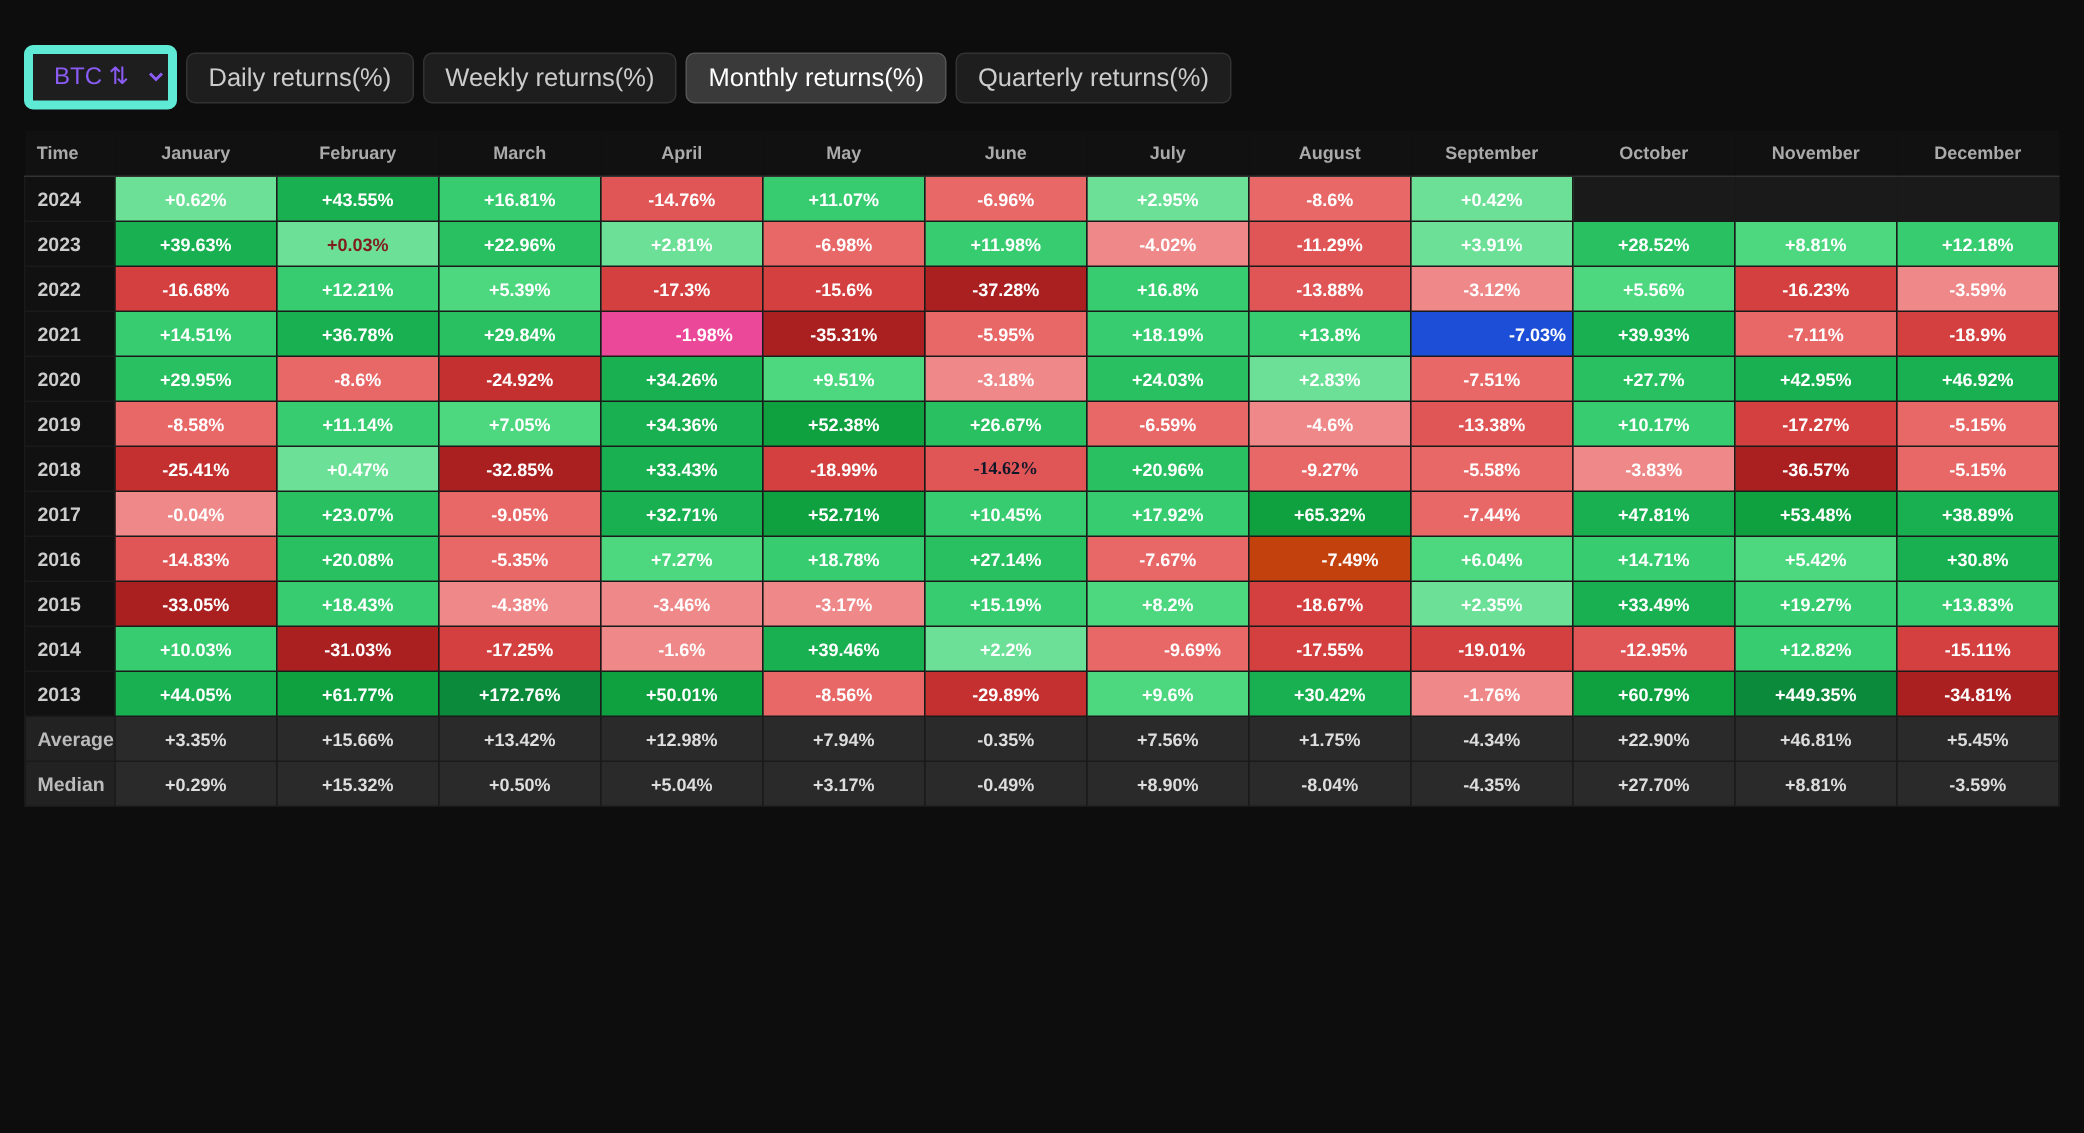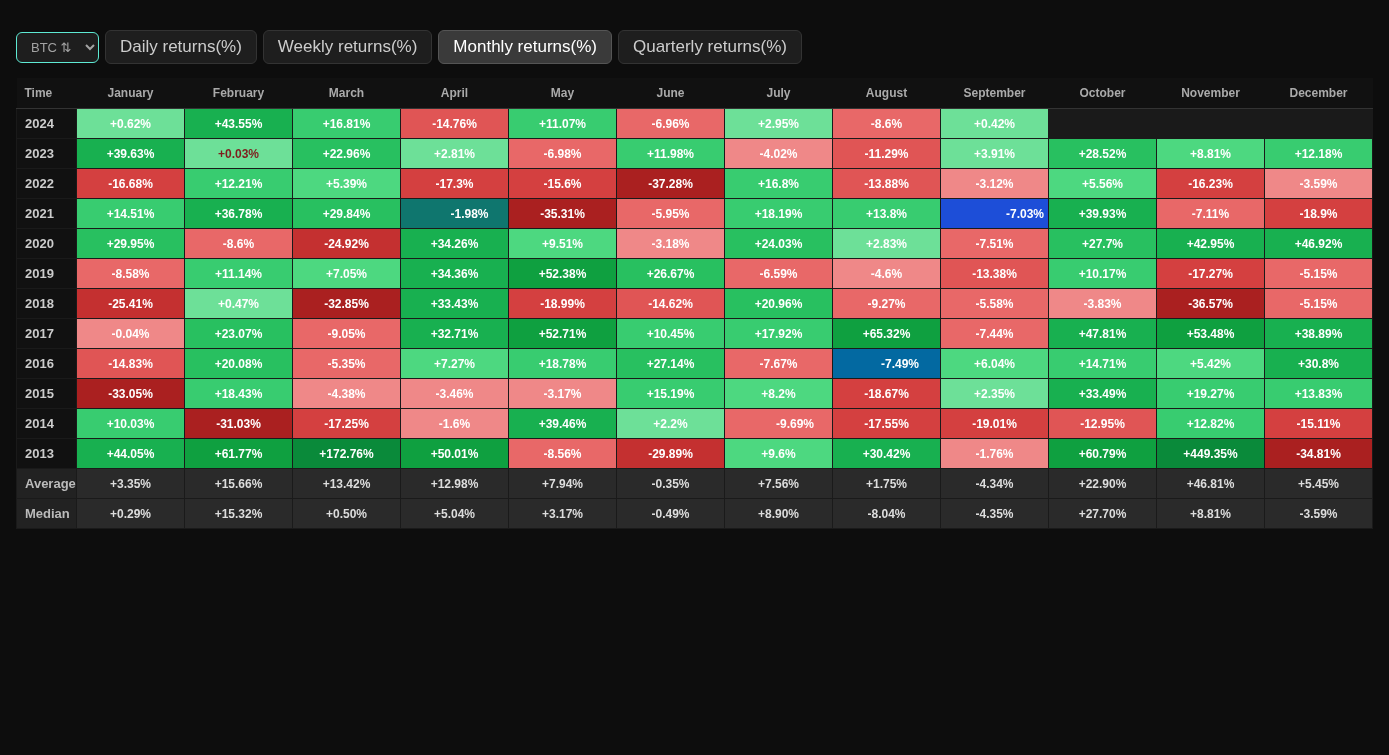--- a/index.html
+++ b/index.html
@@ -18,25 +18,25 @@
       color: #fff;
     }
     .toolbar {
       display: flex;
       align-items: center;
       gap: 6px;
       margin-bottom: 14px;
     }
     .asset-selector {
       background: #1e1e1e;
-      color: #a3a3a3;
-      border: 1px solid #5eead4;
+      color: #8b5cf6;
+      border: 6px solid #5eead4;
       border-radius: 6px;
       padding: 6px 10px;
-      font-size: 13px;
+      font-size: 16px;
       cursor: pointer;
     }
     .tab-btn {
       background: #1e1e1e;
       color: #ccc;
       border: 1px solid #333;
       border-radius: 6px;
       padding: 6px 14px;
       font-size: 17px;
       cursor: pointer;
@@ -162,21 +162,21 @@
         <td style="background: rgb(239, 136, 136); color: rgb(255, 255, 255);">-3.12%</td>
         <td style="background: rgb(77, 216, 128); color: rgb(255, 255, 255);">+5.56%</td>
         <td style="background: rgb(212, 64, 64); color: rgb(255, 255, 255);">-16.23%</td>
         <td style="background: rgb(239, 136, 136); color: rgb(255, 255, 255);">-3.59%</td>
       </tr>
       <tr>
         <td>2021</td>
         <td style="background: rgb(56, 204, 112); color: rgb(255, 255, 255);">+14.51%</td>
         <td style="background: rgb(24, 176, 80); color: rgb(255, 255, 255);">+36.78%</td>
         <td style="background: rgb(40, 192, 96); color: rgb(255, 255, 255);">+29.84%</td>
-        <td style="background: #0f766e; color: rgb(255, 255, 255); padding-left: 34px;">-1.98%</td>
+        <td style="background: #ec4899; color: rgb(255, 255, 255); padding-left: 34px;">-1.98%</td>
         <td style="background: rgb(170, 32, 32); color: rgb(255, 255, 255);">-35.31%</td>
         <td style="background: rgb(232, 104, 104); color: rgb(255, 255, 255);">-5.95%</td>
         <td style="background: rgb(56, 204, 112); color: rgb(255, 255, 255);">+18.19%</td>
         <td style="background: rgb(56, 204, 112); color: rgb(255, 255, 255);">+13.8%</td>
         <td style="background: #1d4ed8; color: rgb(255, 255, 255); text-align: right;">-7.03%</td>
         <td style="background: rgb(24, 176, 80); color: rgb(255, 255, 255);">+39.93%</td>
         <td style="background: rgb(232, 104, 104); color: rgb(255, 255, 255);">-7.11%</td>
         <td style="background: rgb(212, 64, 64); color: rgb(255, 255, 255);">-18.9%</td>
       </tr>
       <tr>
@@ -209,21 +209,21 @@
         <td style="background: rgb(212, 64, 64); color: rgb(255, 255, 255);">-17.27%</td>
         <td style="background: rgb(232, 104, 104); color: rgb(255, 255, 255);">-5.15%</td>
       </tr>
       <tr>
         <td>2018</td>
         <td style="background: rgb(196, 48, 48); color: rgb(255, 255, 255);">-25.41%</td>
         <td style="background: rgb(109, 224, 152); color: rgb(255, 255, 255);">+0.47%</td>
         <td style="background: rgb(170, 32, 32); color: rgb(255, 255, 255);">-32.85%</td>
         <td style="background: rgb(24, 176, 80); color: rgb(255, 255, 255);">+33.43%</td>
         <td style="background: rgb(212, 64, 64); color: rgb(255, 255, 255);">-18.99%</td>
-        <td style="background: rgb(224, 85, 85); color: #ffffff;">-14.62%</td>
+        <td style="background: rgb(224, 85, 85); color: #0f172a; font-family: Liberation Serif, serif;">-14.62%</td>
         <td style="background: rgb(40, 192, 96); color: rgb(255, 255, 255);">+20.96%</td>
         <td style="background: rgb(232, 104, 104); color: rgb(255, 255, 255);">-9.27%</td>
         <td style="background: rgb(232, 104, 104); color: rgb(255, 255, 255);">-5.58%</td>
         <td style="background: rgb(239, 136, 136); color: rgb(255, 255, 255);">-3.83%</td>
         <td style="background: rgb(170, 32, 32); color: rgb(255, 255, 255);">-36.57%</td>
         <td style="background: rgb(232, 104, 104); color: rgb(255, 255, 255);">-5.15%</td>
       </tr>
       <tr>
         <td>2017</td>
         <td style="background: rgb(239, 136, 136); color: rgb(255, 255, 255);">-0.04%</td>
@@ -241,21 +241,21 @@
       </tr>
       <tr>
         <td>2016</td>
         <td style="background: rgb(224, 85, 85); color: rgb(255, 255, 255);">-14.83%</td>
         <td style="background: rgb(40, 192, 96); color: rgb(255, 255, 255);">+20.08%</td>
         <td style="background: rgb(232, 104, 104); color: rgb(255, 255, 255);">-5.35%</td>
         <td style="background: rgb(77, 216, 128); color: rgb(255, 255, 255);">+7.27%</td>
         <td style="background: rgb(56, 204, 112); color: rgb(255, 255, 255);">+18.78%</td>
         <td style="background: rgb(40, 192, 96); color: rgb(255, 255, 255);">+27.14%</td>
         <td style="background: rgb(232, 104, 104); color: rgb(255, 255, 255);">-7.67%</td>
-        <td style="background: #0369a1; color: rgb(255, 255, 255); padding-left: 31px;">-7.49%</td>
+        <td style="background: #c2410c; color: rgb(255, 255, 255); padding-left: 31px;">-7.49%</td>
         <td style="background: rgb(77, 216, 128); color: rgb(255, 255, 255);">+6.04%</td>
         <td style="background: rgb(56, 204, 112); color: rgb(255, 255, 255);">+14.71%</td>
         <td style="background: rgb(77, 216, 128); color: rgb(255, 255, 255);">+5.42%</td>
         <td style="background: rgb(24, 176, 80); color: rgb(255, 255, 255);">+30.8%</td>
       </tr>
       <tr>
         <td>2015</td>
         <td style="background: rgb(170, 32, 32); color: rgb(255, 255, 255);">-33.05%</td>
         <td style="background: rgb(56, 204, 112); color: rgb(255, 255, 255);">+18.43%</td>
         <td style="background: rgb(239, 136, 136); color: rgb(255, 255, 255);">-4.38%</td>

